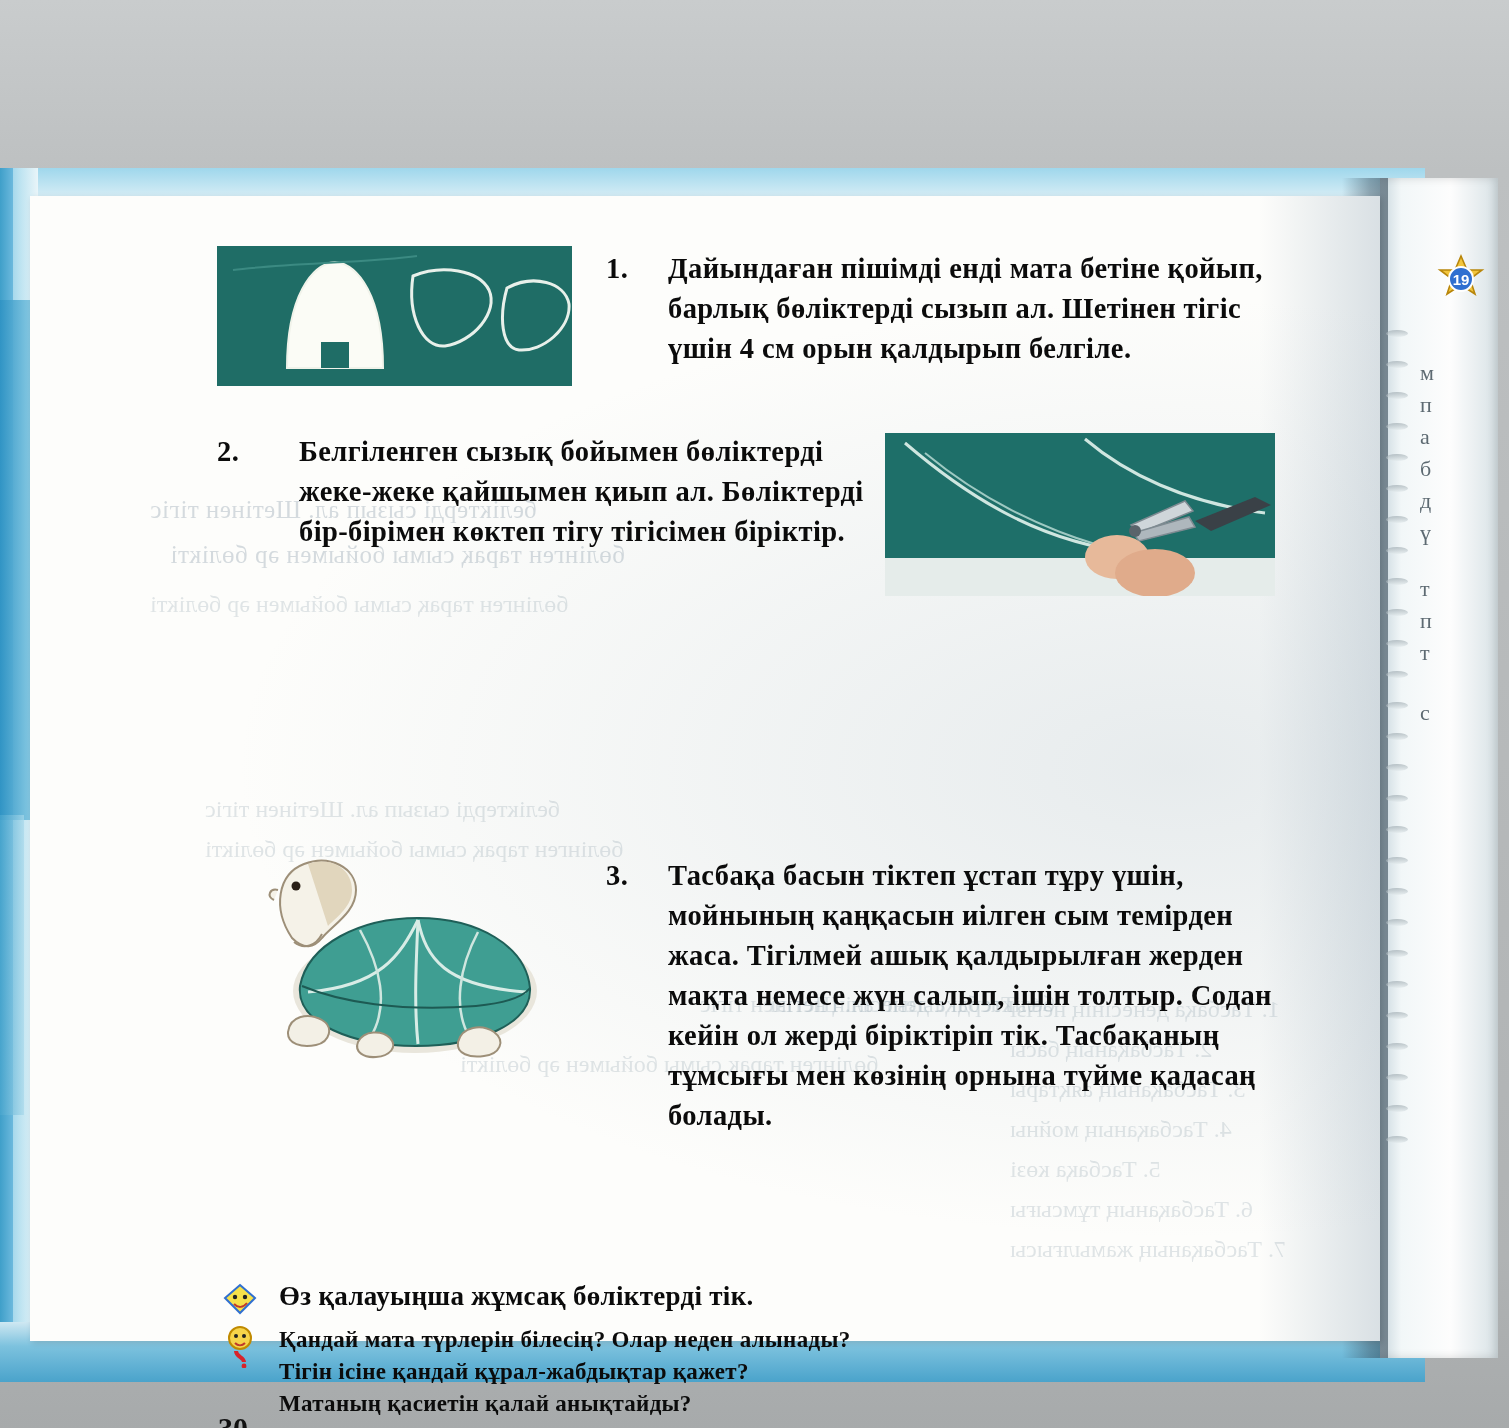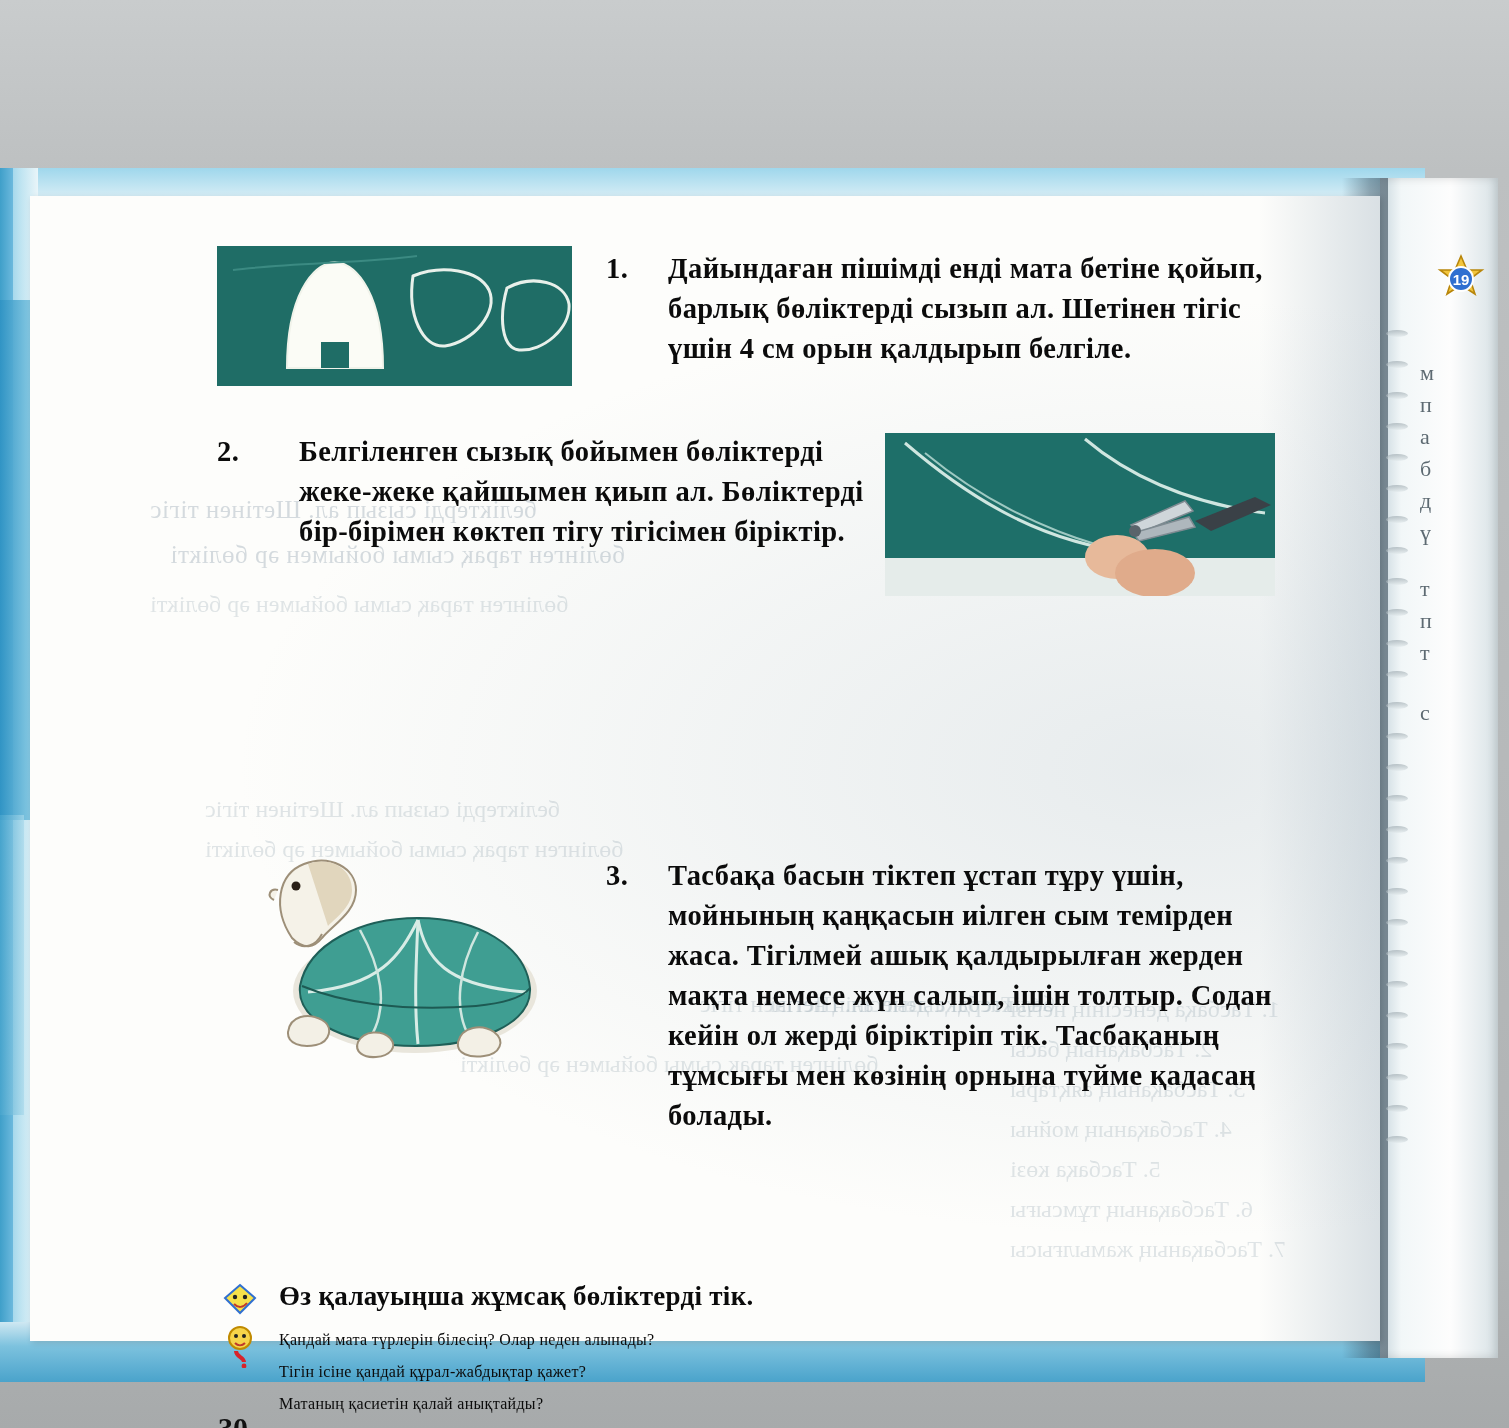--- a/index.html
+++ b/index.html
@@ -192,21 +192,21 @@
     margin-left: 62px;
     font-weight: bold;
     font-size: 27px;
     line-height: 36px;
     letter-spacing: .3px;
   }
   #note1 { left: 187px; top: 965px; width: 1060px; }
   #note2 { left: 187px; top: 1030px; width: 1060px; }
   #note3 { left: 187px; top: 1082px; width: 1060px; }
   #note4 { left: 187px; top: 1128px; width: 1060px; }
-  #note4 .txt { font-size: 16px; line-height: 32px; font-weight: normal; }
+  #note4 .txt { font-size: 23px; line-height: 32px; font-weight: bold; }
 
   .icon-slot {
     position: absolute; left: 0; top: 0;
     width: 46px; height: 44px;
     display: flex; align-items: center; justify-content: center;
   }
 
   .page-num {
     position: absolute;
     left: 188px; top: 1215px;

